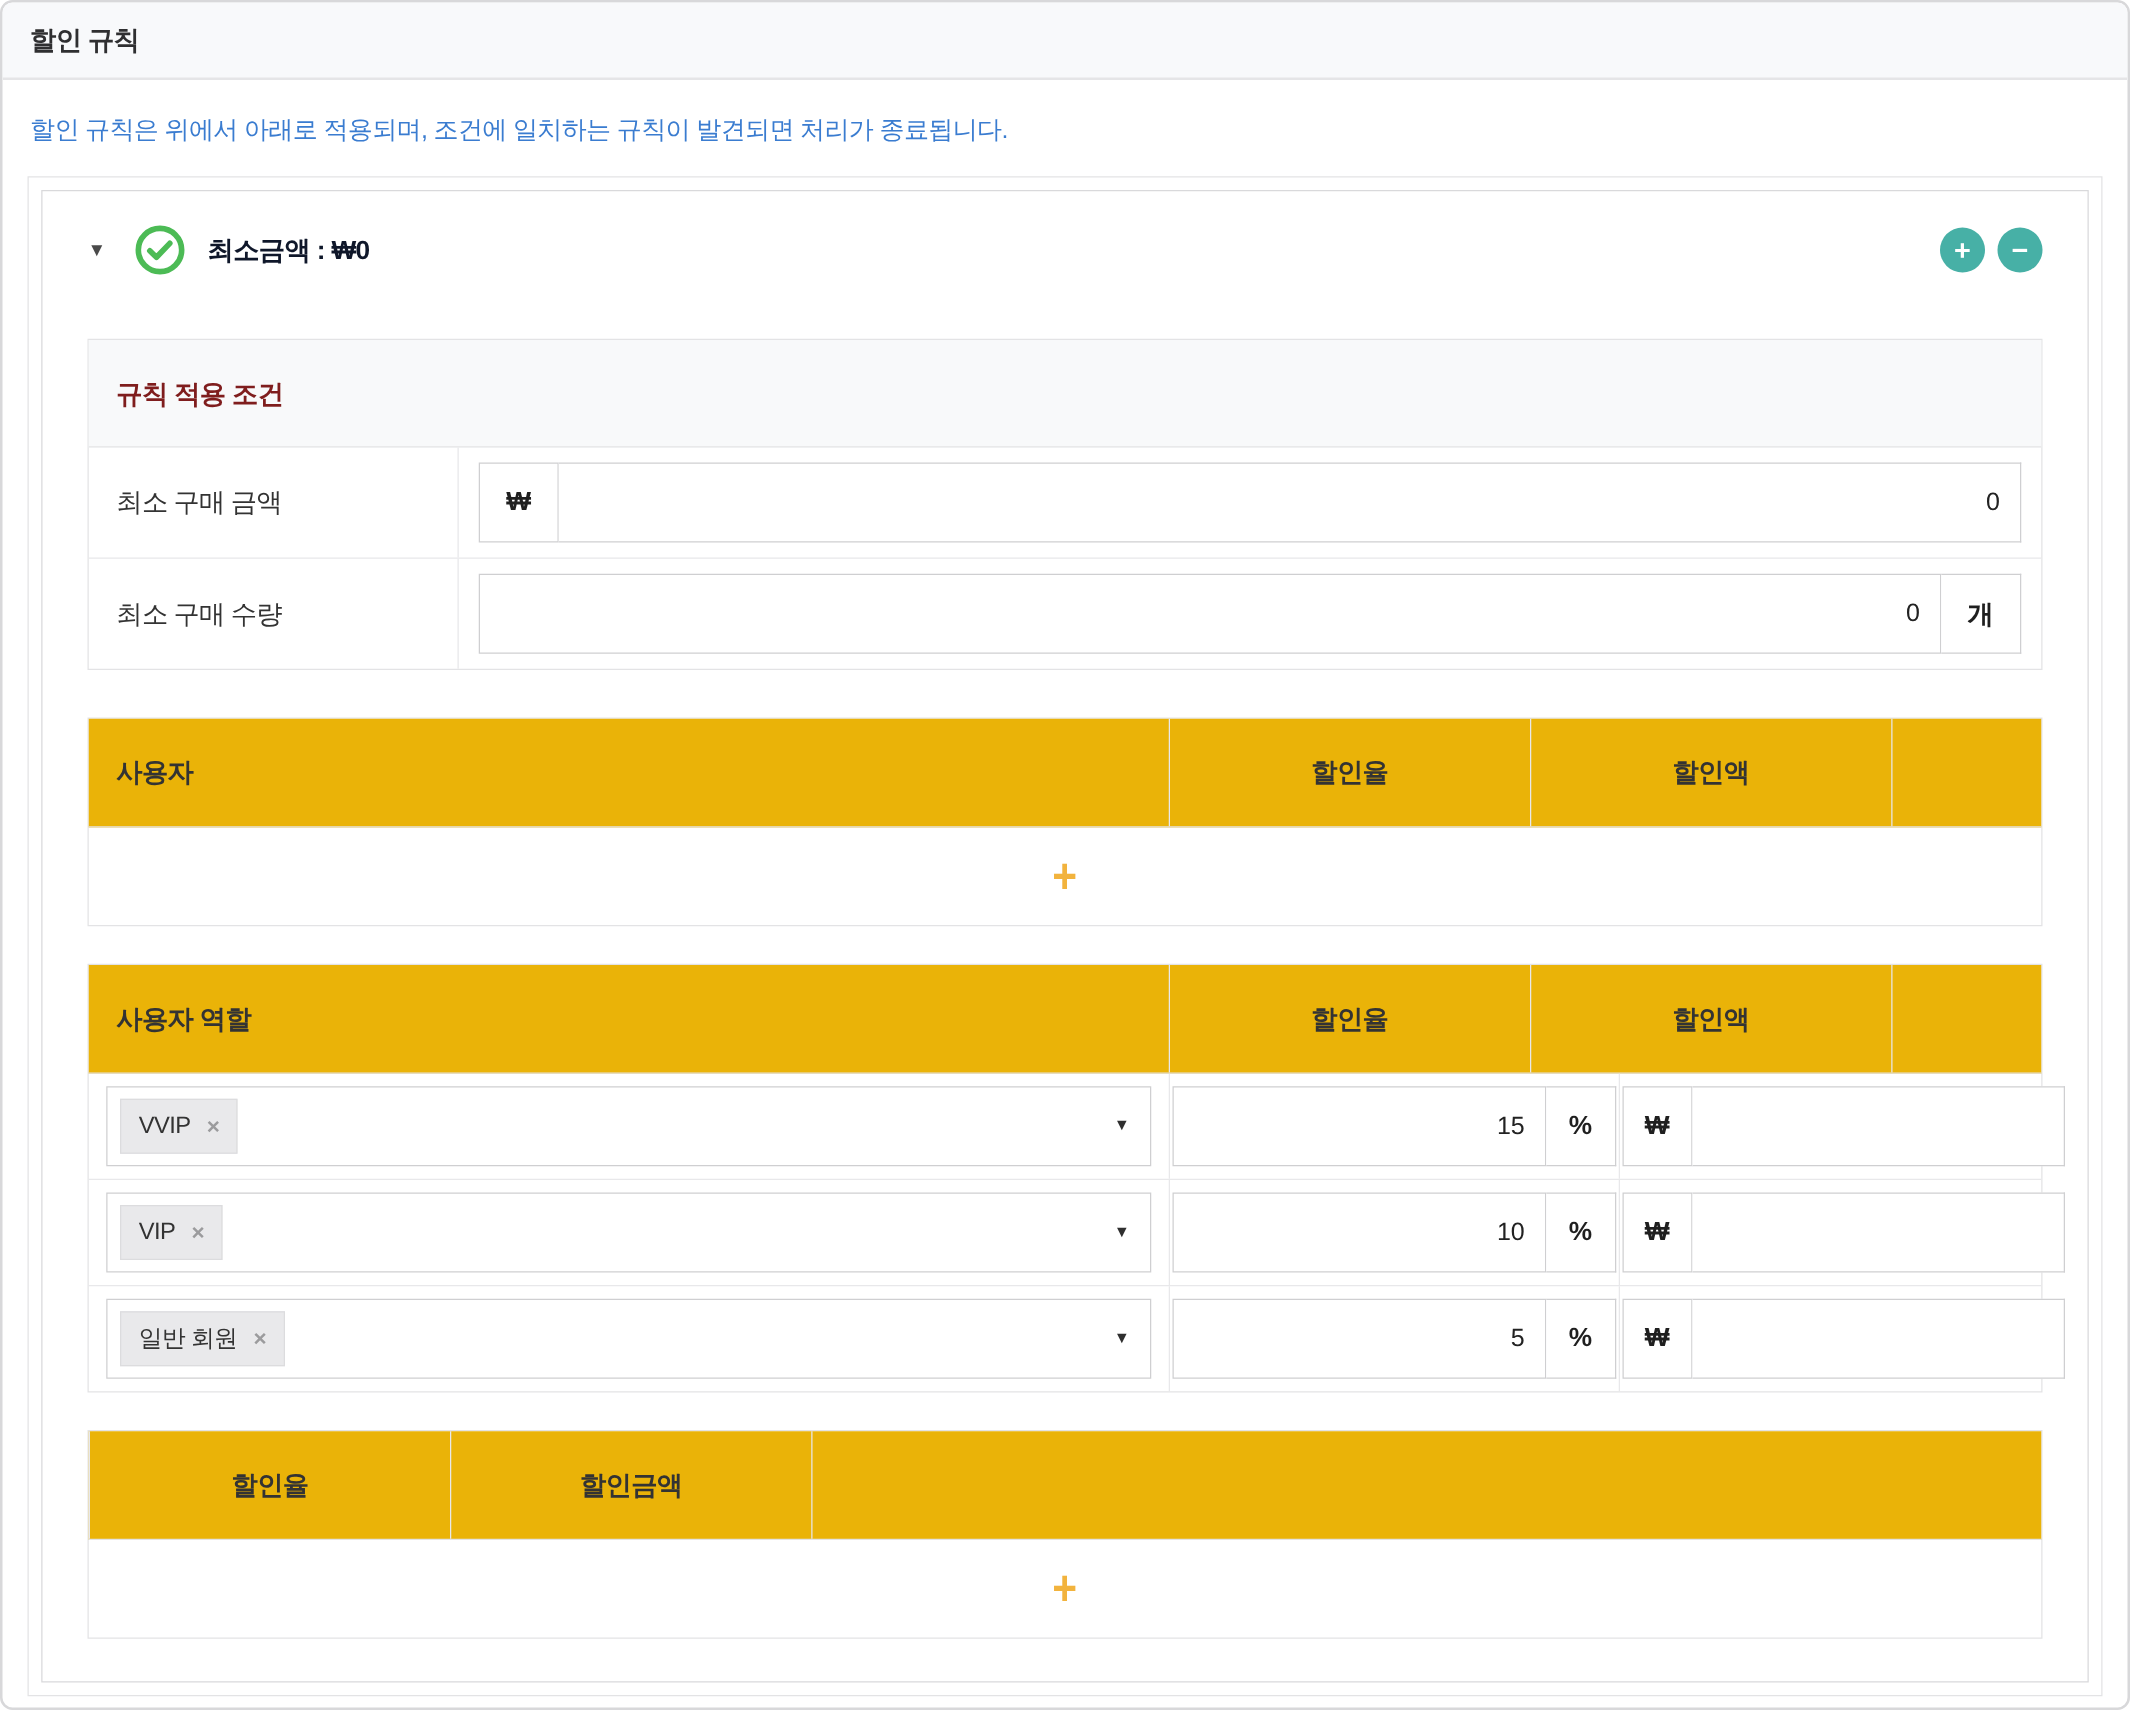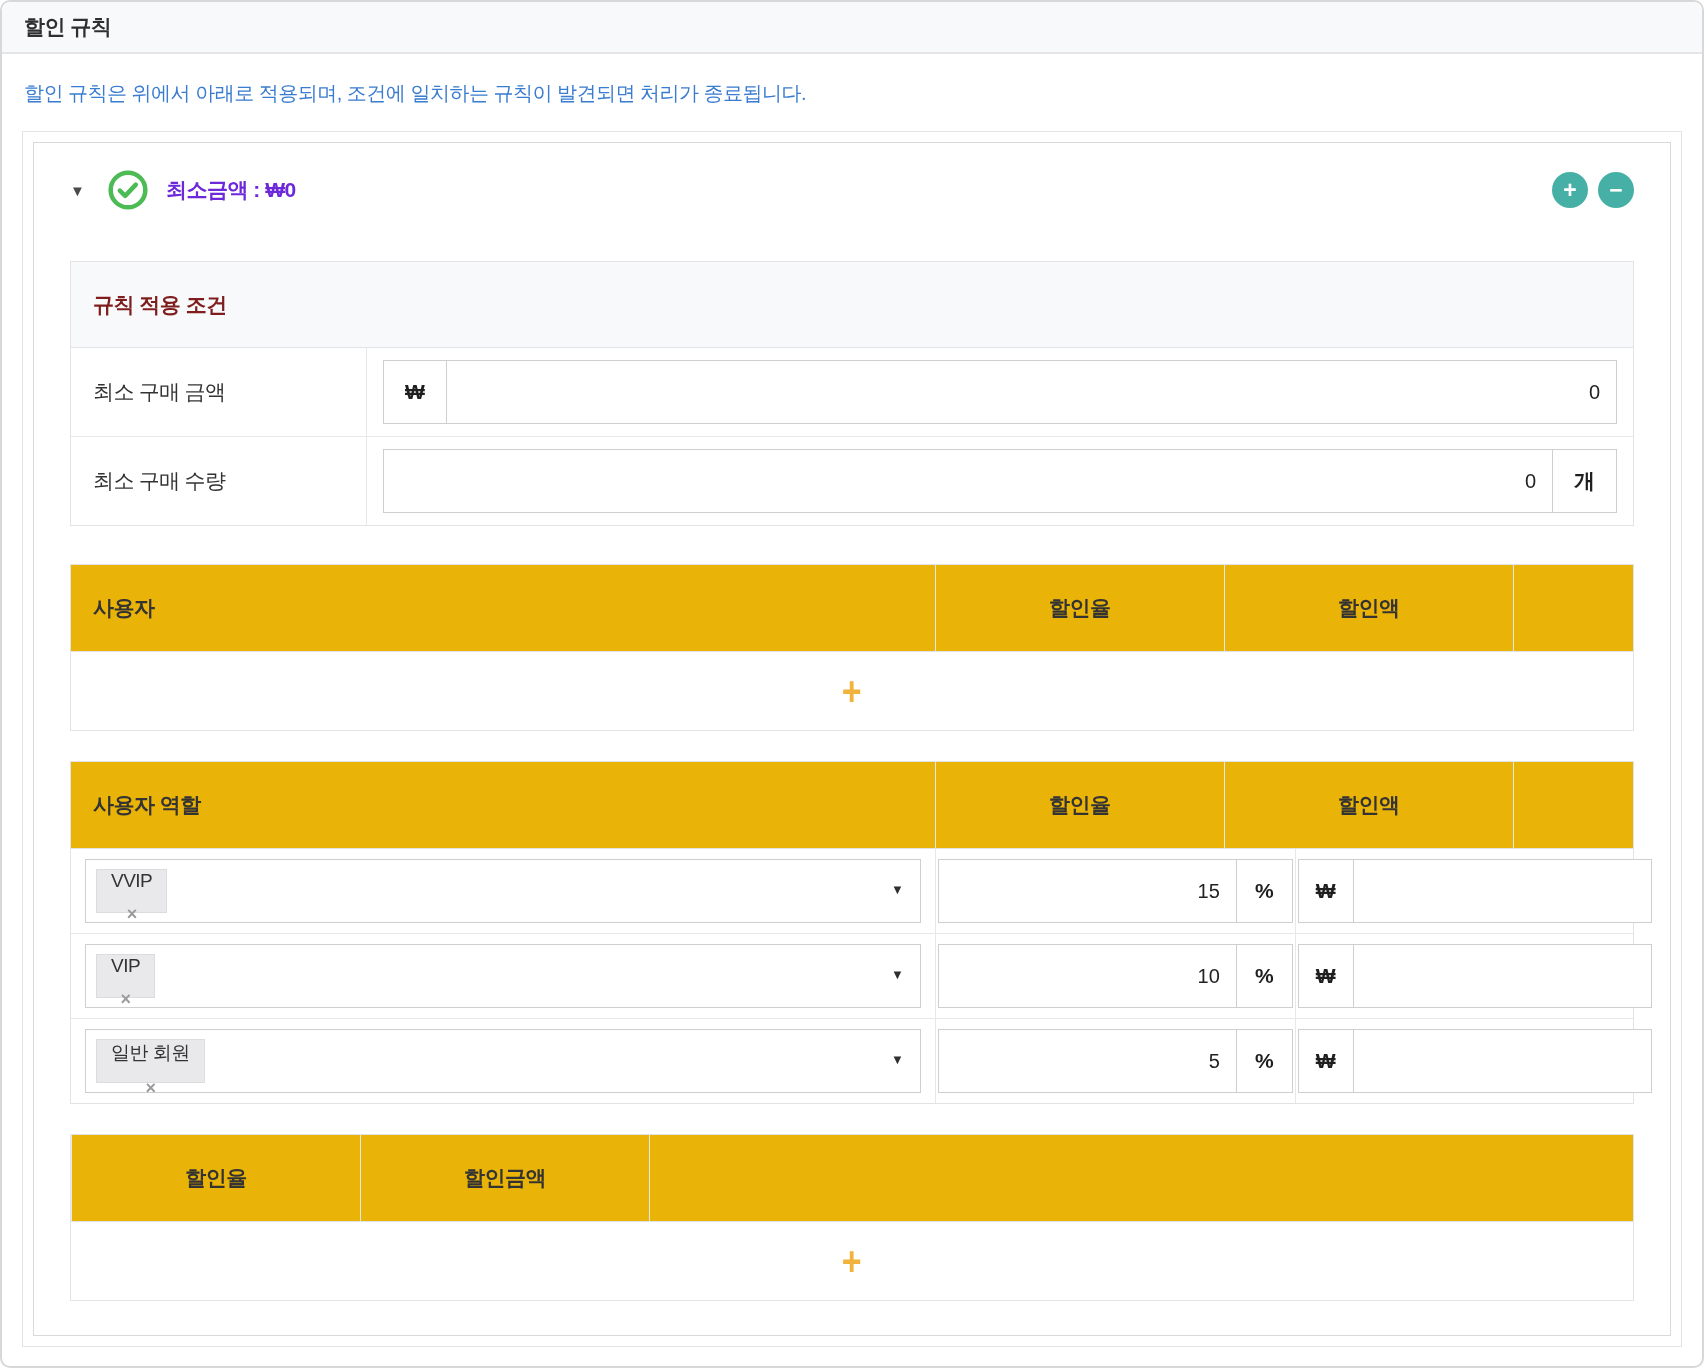--- a/index.html
+++ b/index.html
@@ -7,33 +7,33 @@
     font-family: "Liberation Sans", "DejaVu Sans", sans-serif;
     background:#fff;
     width:1704px;
   }
   .page {
     width:1704px; height:1368px;
     border:2px solid #d8d8da; border-radius:10px;
     background:#fff; overflow:hidden;
   }
   .top-header {
-    height:52px; background:#f8f9fb; border-bottom:2px solid #e5e5e7;
+    height:62px; background:#f8f9fb; border-bottom:2px solid #e5e5e7;
     display:flex; align-items:center; padding:0 22px;
   }
   .top-header .title { font-size:21px; font-weight:bold; color:#2f2f31; letter-spacing:-0.5px; }
   .description { padding:26px 22px 0 22px; font-size:20px; color:#3a7cd0; letter-spacing:-0.5px; }
   .outer-box { margin:24px 20px 0 20px; border:1px solid #e3e3e5; padding:10px; }
   .rule-panel { border:1px solid #d9d9db; padding:24px 36px 34px 36px; background:#fff; }
 
   
   .rule-header { display:flex; align-items:center; height:46px; margin-bottom:48px; }
   .collapse-caret { font-size:15px; color:#4a4a4a; cursor:pointer; width:38px; flex:none; }
   .check-icon { width:40px; height:40px; flex:none; margin-right:18px; }
-  .rule-title { font-size:21px; font-weight:bold; color:#6d28d9; letter-spacing:-0.5px; }
+  .rule-title { font-size:21px; font-weight:bold; color:#0f172a; letter-spacing:-0.5px; }
   .rule-actions { margin-left:auto; display:flex; gap:10px; }
   .circle-btn {
     width:36px; height:36px; border-radius:50%; color:#fff;
     display:flex; align-items:center; justify-content:center;
     font-size:23px; font-weight:bold; cursor:pointer; line-height:1; user-select:none;
   }
   .teal { background:#47b0a6; }
 
   
   .ctable { border:1px solid #e3e3e5; }
@@ -90,21 +90,21 @@
   .rcell.c1 { padding:10px 14px; }
   .rcell.c2, .rcell.c3 { padding:10px 2px; border-left:1px solid #e8e8ea; }
 
   .select-box {
     position:relative; width:100%; height:64px; border:1px solid #cfcfd1;
     display:flex; align-items:center; padding:0 42px 0 10px; cursor:pointer; background:#fff;
   }
   .tag {
     background:#e9e9eb; border:1px solid #dcdcde; height:44px;
     display:inline-flex; align-items:center; gap:13px;
-    padding:0 14px; font-size:19px; color:#333; letter-spacing:-0.5px;flex-direction:column;
+    padding:0 14px; font-size:19px; color:#333; letter-spacing:-0.5px;
   }
   .tag-close { color:#9b9b9d; font-weight:bold; font-size:18px; cursor:pointer; line-height:1; }
   .select-caret { position:absolute; right:16px; top:50%; transform:translateY(-58%); font-size:13px; color:#2f2f2f; }
   .rcell .iaddon { width:56px; }
 </style>
 </head>
 <body>
 
 <div class="page">
 

